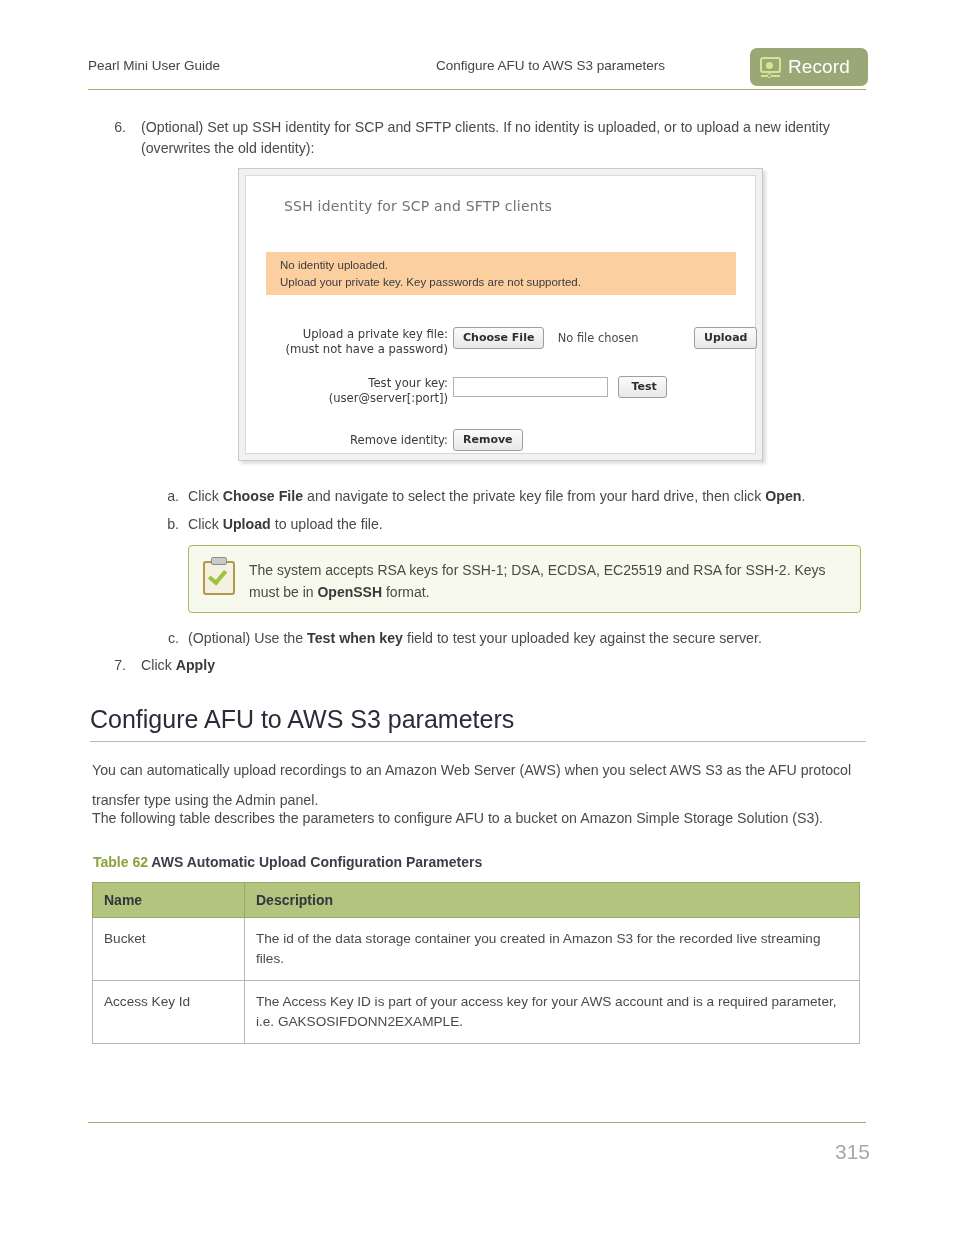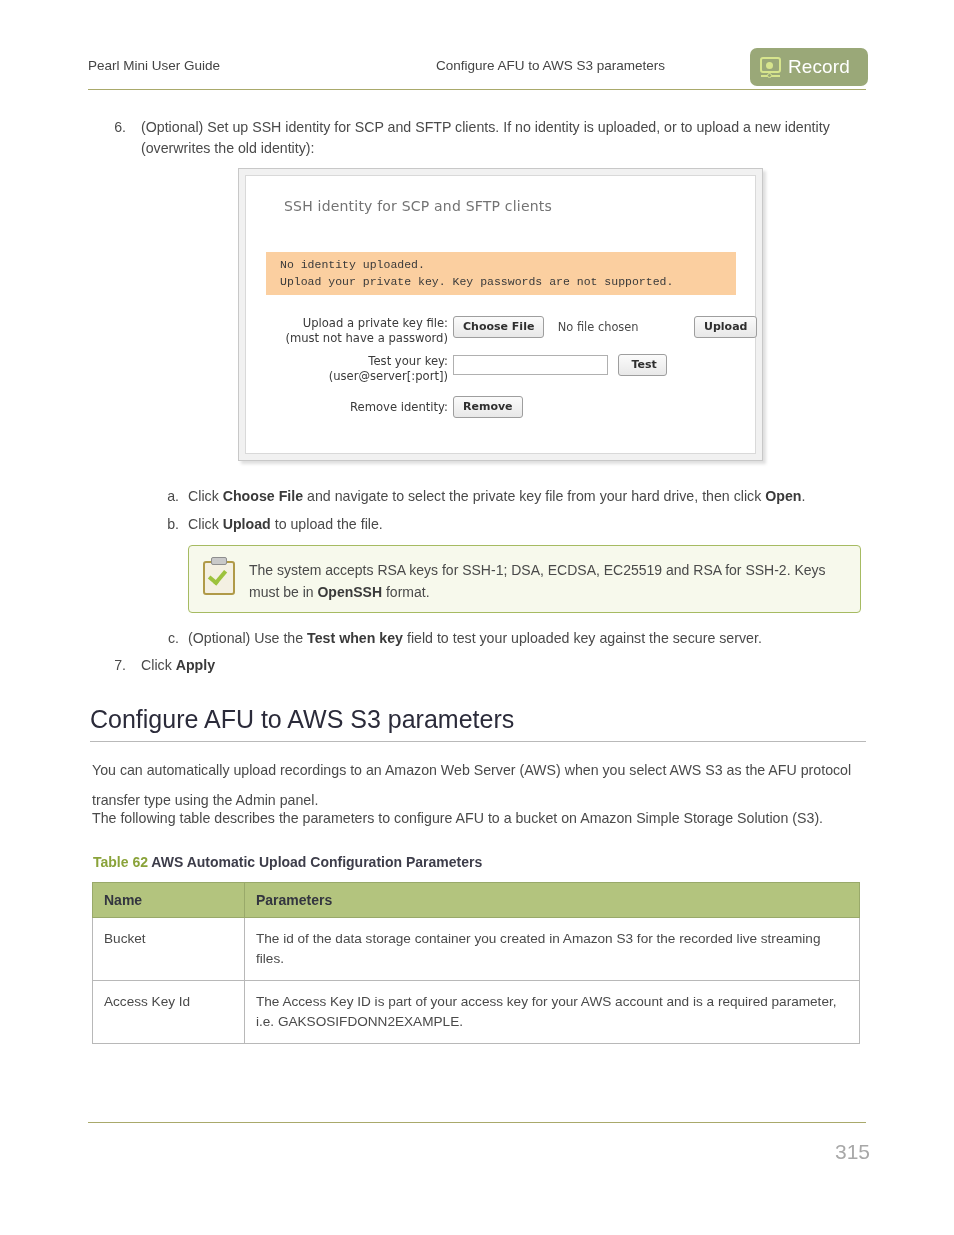--- a/index.html
+++ b/index.html
@@ -123,32 +123,33 @@
     font-weight: normal;
     color: #737373;
     letter-spacing: 0.2px;
   }
   .shot-alert {
     position: absolute;
     left: 20px; top: 76px;
     width: 470px; height: 43px;
     background: #fbcfa0;
     padding: 5px 0 0 14px;
-    font-family: Liberation Mono, monospace;
+    font-family: Liberation Sans, sans-serif;
     font-size: 11.5px;
     line-height: 16.5px;
     color: #3a3a3a;
   }
   .shot-form {
     position: absolute;
     left: 0; top: 140px; width: 100%;
   }
   .form-row {
     position: relative;
     height: 33px;
+    margin-top: 11px;
   }
   .form-label {
     position: absolute;
     right: 307px;
     text-align: right;
     font-family: "DejaVu Sans", sans-serif;
     font-size: 11.6px;
     line-height: 15px;
     color: #3a3a3a;
     top: 0;
@@ -425,21 +426,21 @@
 
 <div class="para p1">You can automatically upload recordings to an Amazon Web Server (AWS) when you select AWS S3 as the AFU protocol transfer type using the Admin panel.</div>
 <div class="para p2">The following table describes the parameters to configure AFU to a bucket on Amazon Simple Storage Solution (S3).</div>
 
 <div class="tbl-caption"><span class="tnum">Table 62</span><span> AWS Automatic Upload Configuration Parameters</span></div>
 
 <table class="params">
   <thead>
     <tr>
       <th class="c-name">Name</th>
-      <th>Parameters</th>
+      <th>Description</th>
     </tr>
   </thead>
   <tbody>
     <tr>
       <td class="c-name">Bucket</td>
       <td>The id of the data storage container you created in Amazon S3 for the recorded live streaming files.</td>
     </tr>
     <tr>
       <td class="c-name">Access Key Id</td>
       <td>The Access Key ID is part of your access key for your AWS account and is a required parameter, i.e. GAKSOSIFDONN2EXAMPLE.</td>

